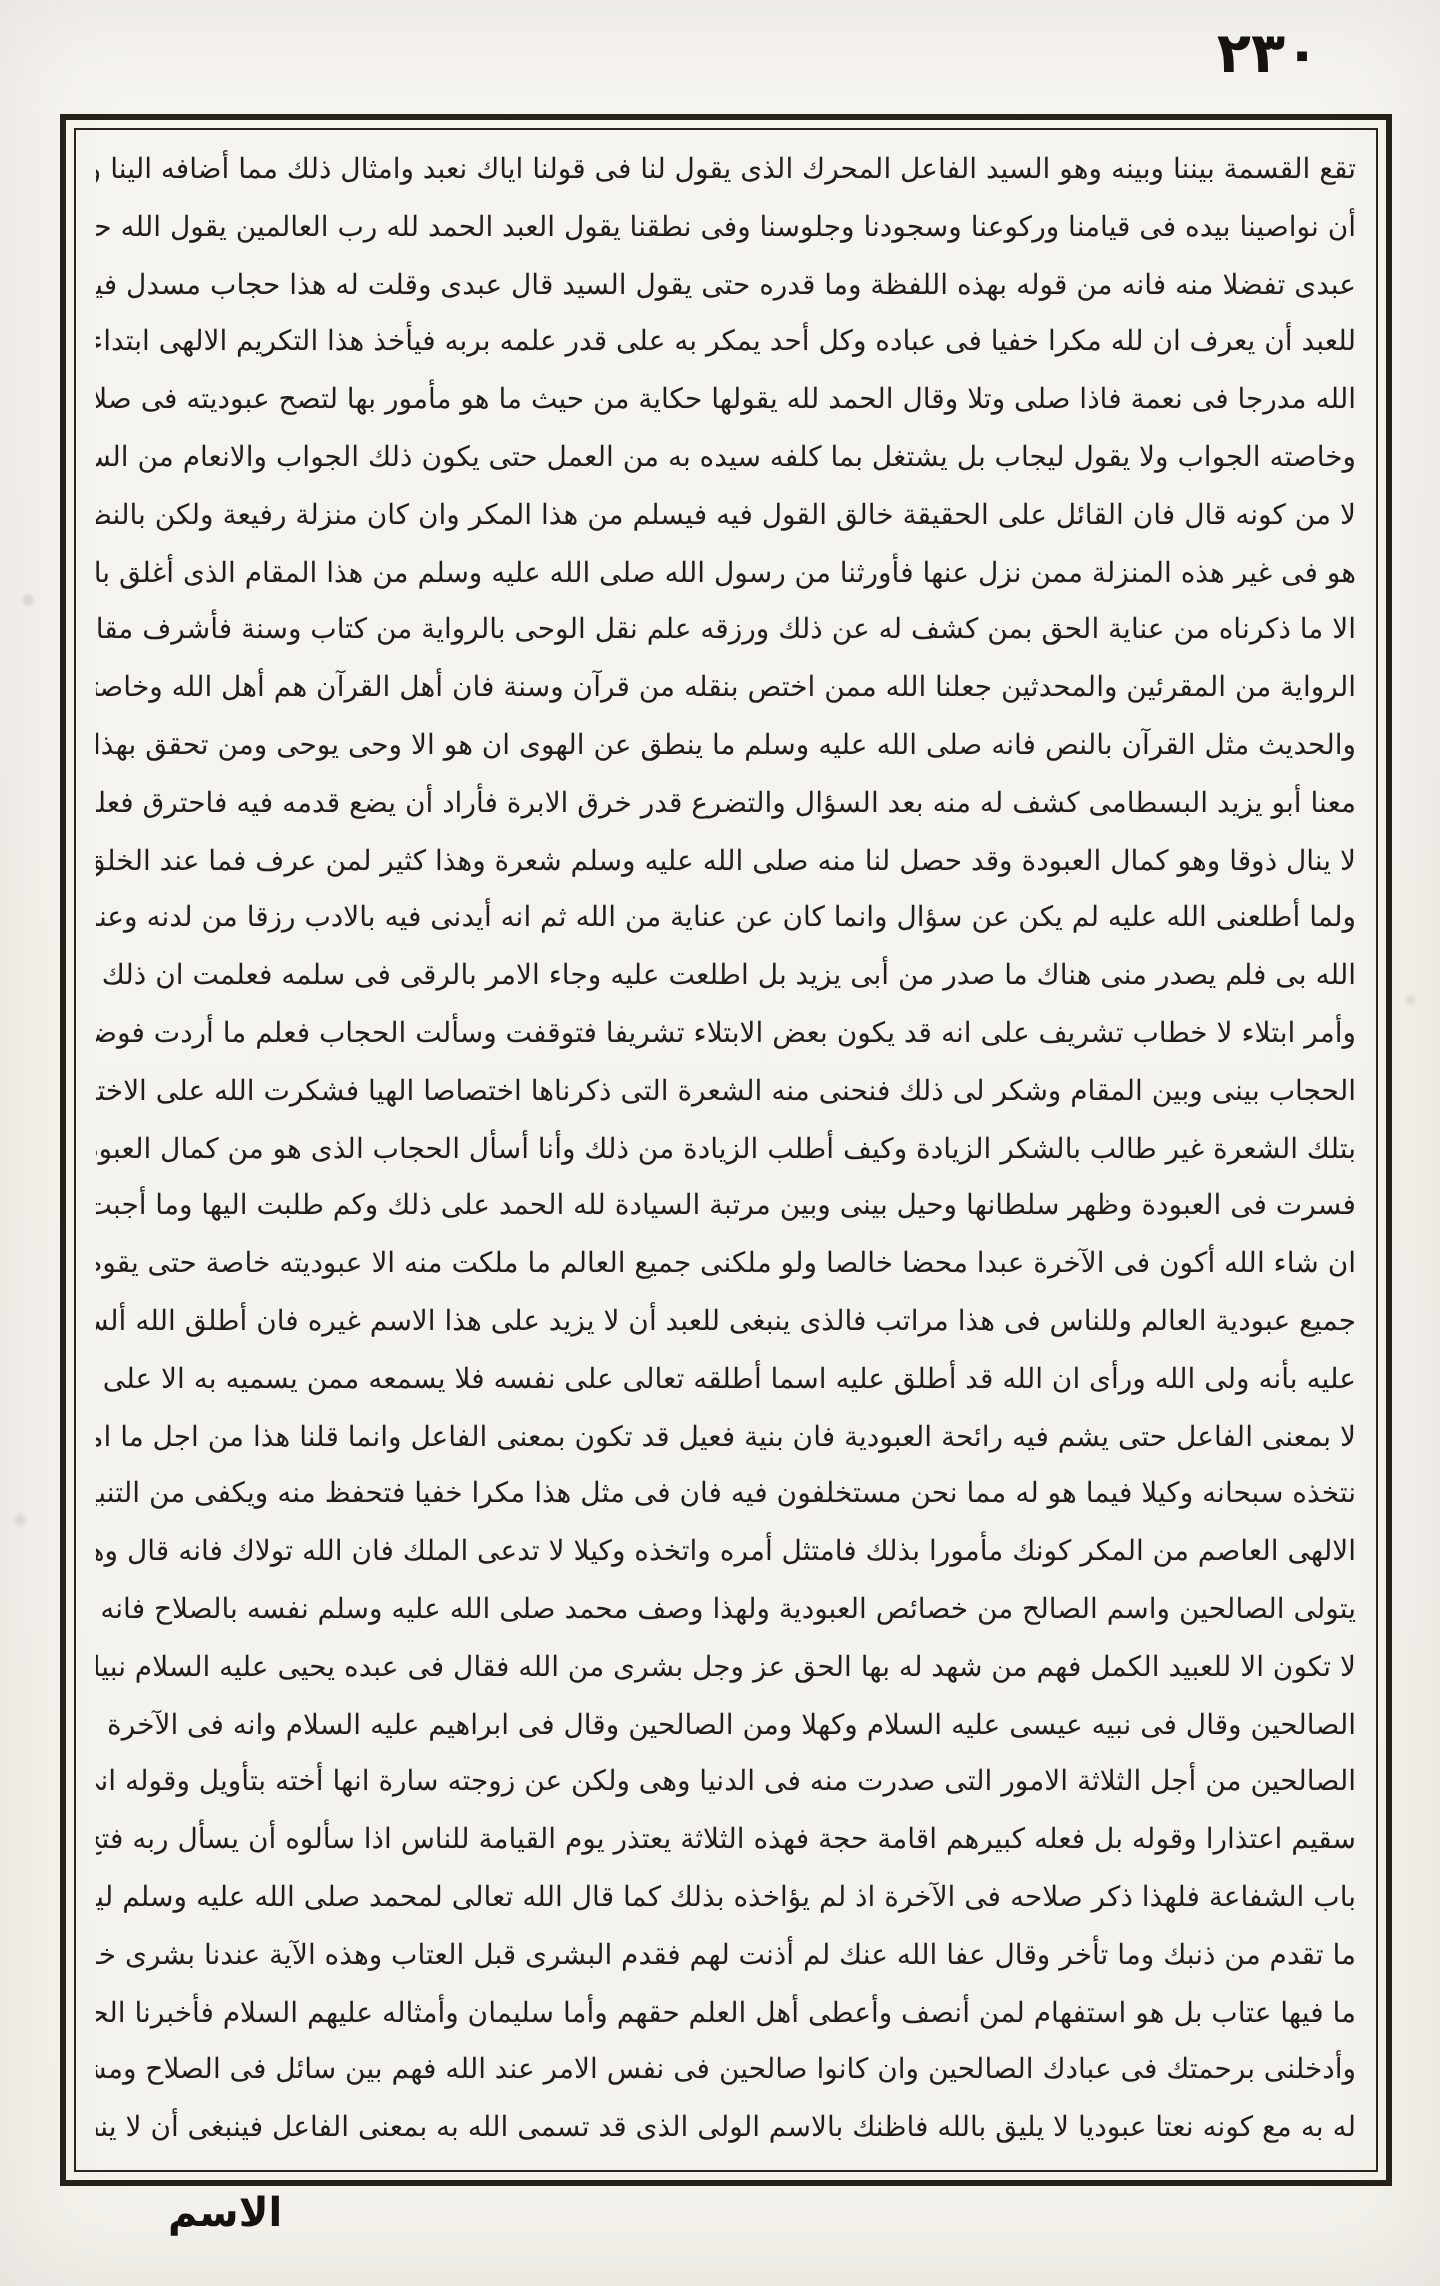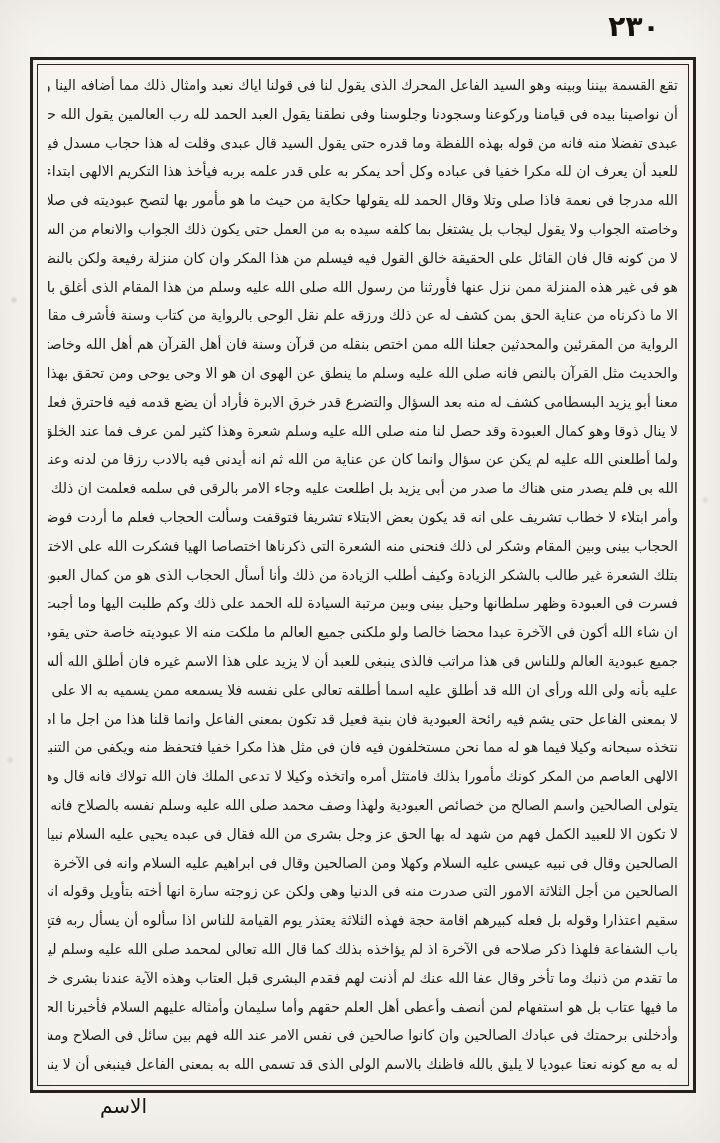--- a/index.html
+++ b/index.html
@@ -50,23 +50,23 @@
     line-height:28.8px;
     font-size:14px;
     text-align:justify;
     text-align-last:justify;
     overflow:hidden;
     white-space:nowrap;
     color:#211d18;
   }
   .catchword{
     position:absolute;
-    left:100px;top:1094px;
+    left:84px;top:1094px;
     font-size:20px;
-    font-weight:400;
+    font-weight:700;
     direction:rtl;
     color:#16130f;
   }
 </style>
 </head>
 <body>
 
 <div class="scan">
 
   <div class="page-number">٢٣٠</div>

